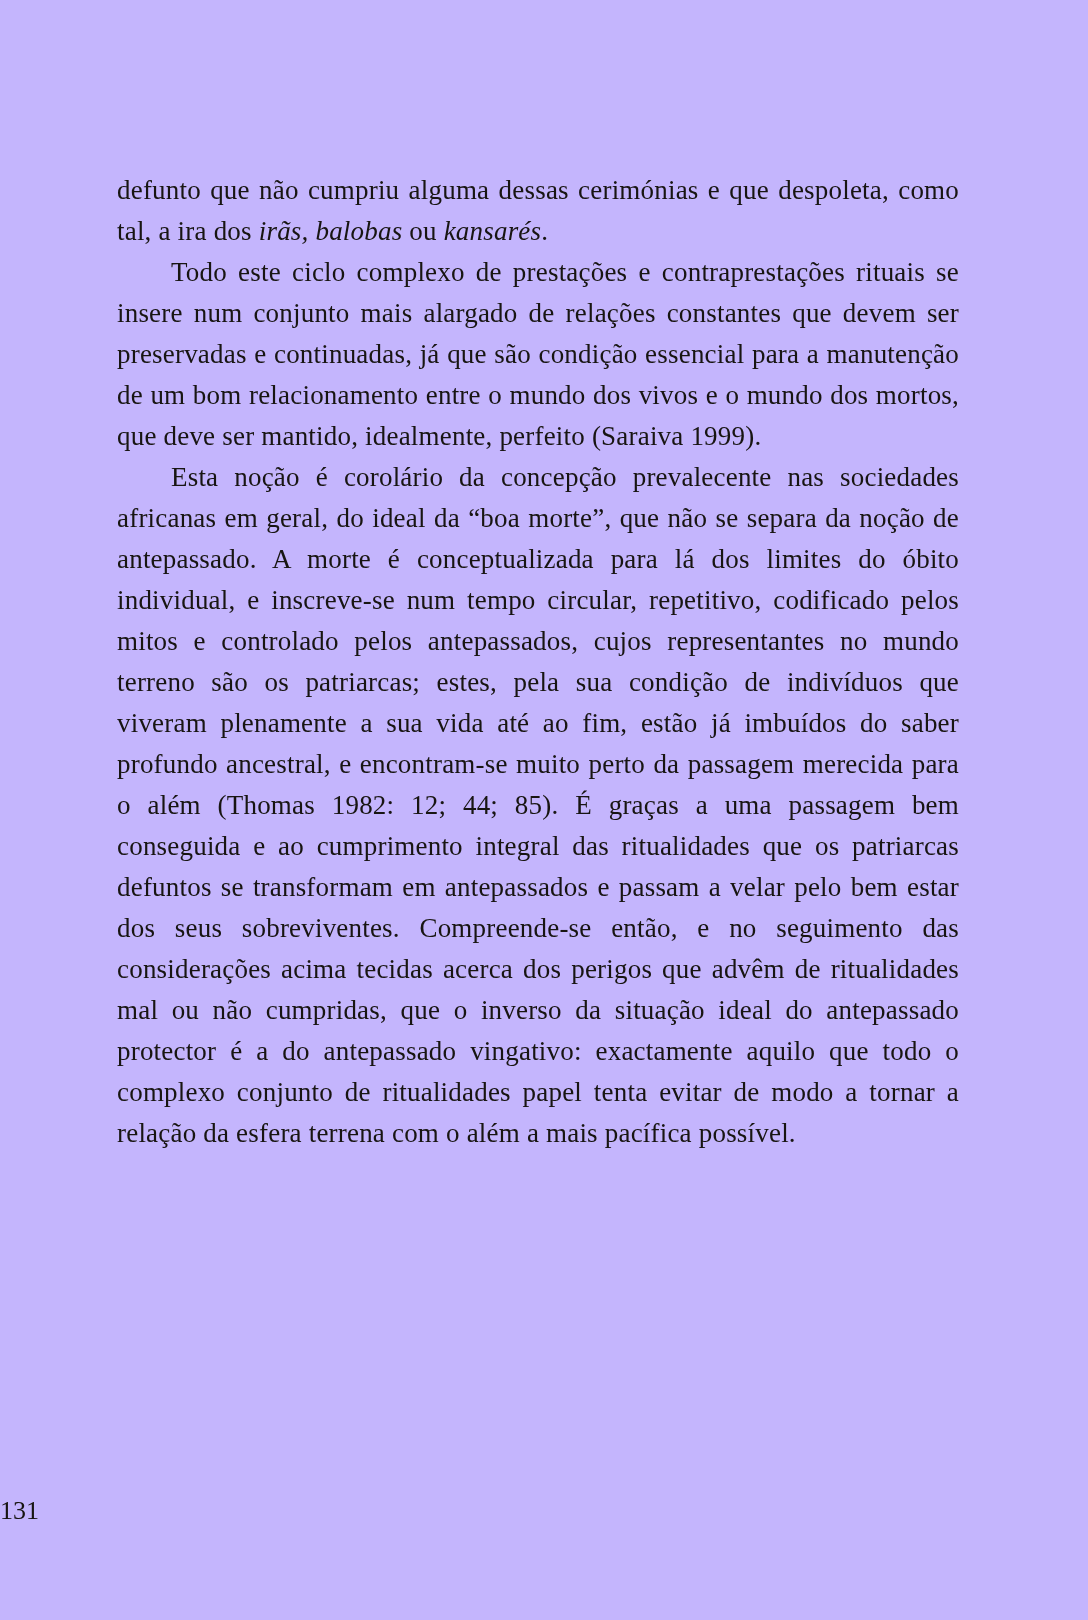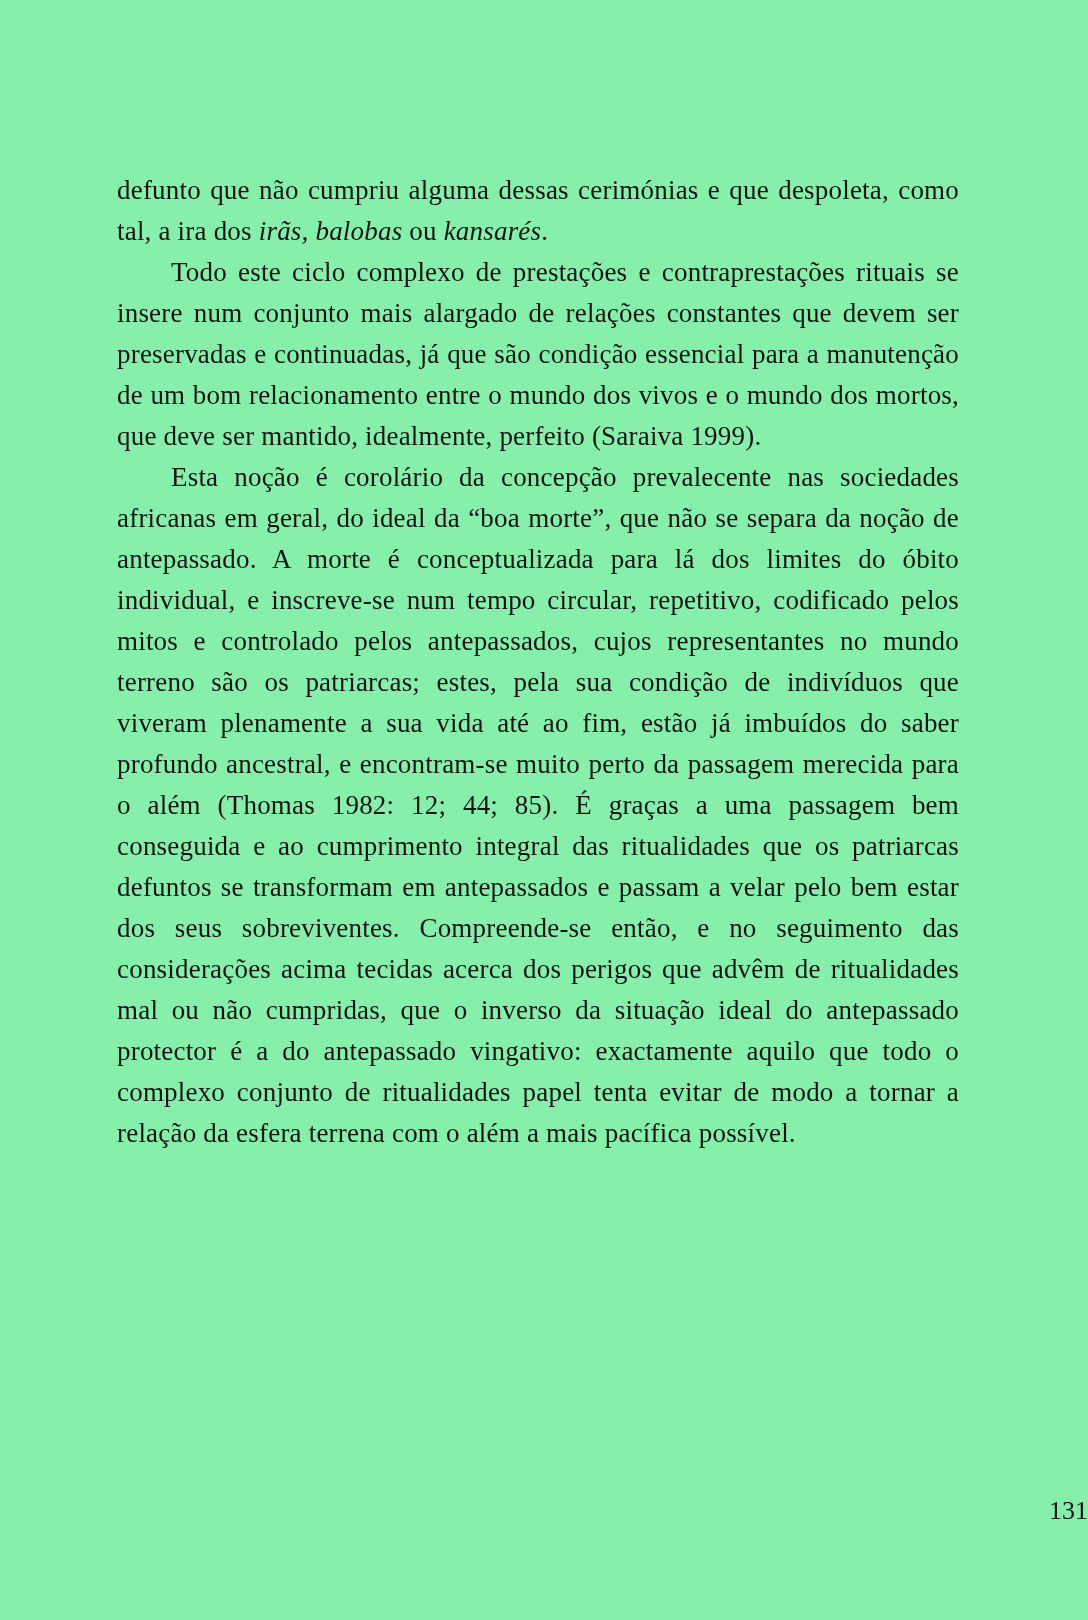--- a/index.html
+++ b/index.html
@@ -4,21 +4,21 @@
 <style>
   html, body {
     margin: 0;
     padding: 0;
     background: #ffffff;
   }
   .page {
     position: relative;
     width: 1088px;
     height: 1620px;
-    background: #86efac;
+    background: #c4b5fd;
     color: #181512;
     font-family: "Liberation Serif", "DejaVu Serif", serif;
     overflow: hidden;
   }
   .text-block {
     position: absolute;
     left: 117px;
     top: 170px;
     width: 842px;
     font-size: 27px;
@@ -34,21 +34,21 @@
     text-indent: 54px;
   }
   .italic {
     font-style: italic;
   }
   .page-number {
     position: absolute;
     top: 1496px;
     left: 0;
     width: 100%;
-    text-align: right;
+    text-align: left;
     font-size: 26px;
     color: #181512;
   }
 </style>
 </head>
 <body>
 
 <div class="page">
   <div class="text-block" id="paragraphs">
       <p class="para"><span>defunto que não cumpriu alguma dessas cerimónias e que despoleta, como tal, a ira dos </span><span class="italic">irãs, balobas</span><span> ou </span><span class="italic">kansarés</span><span>.</span></p>

